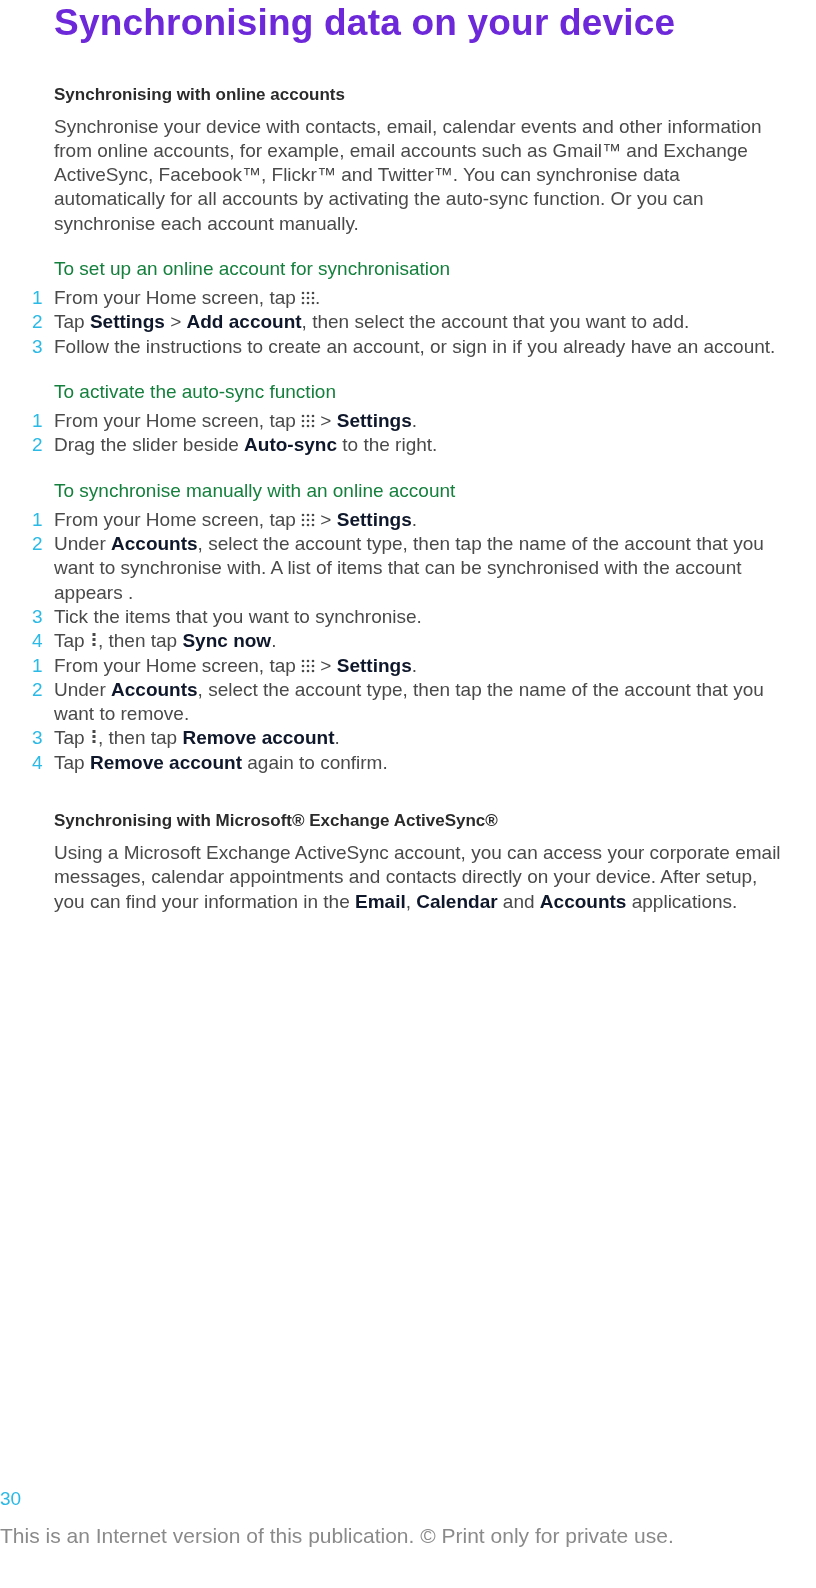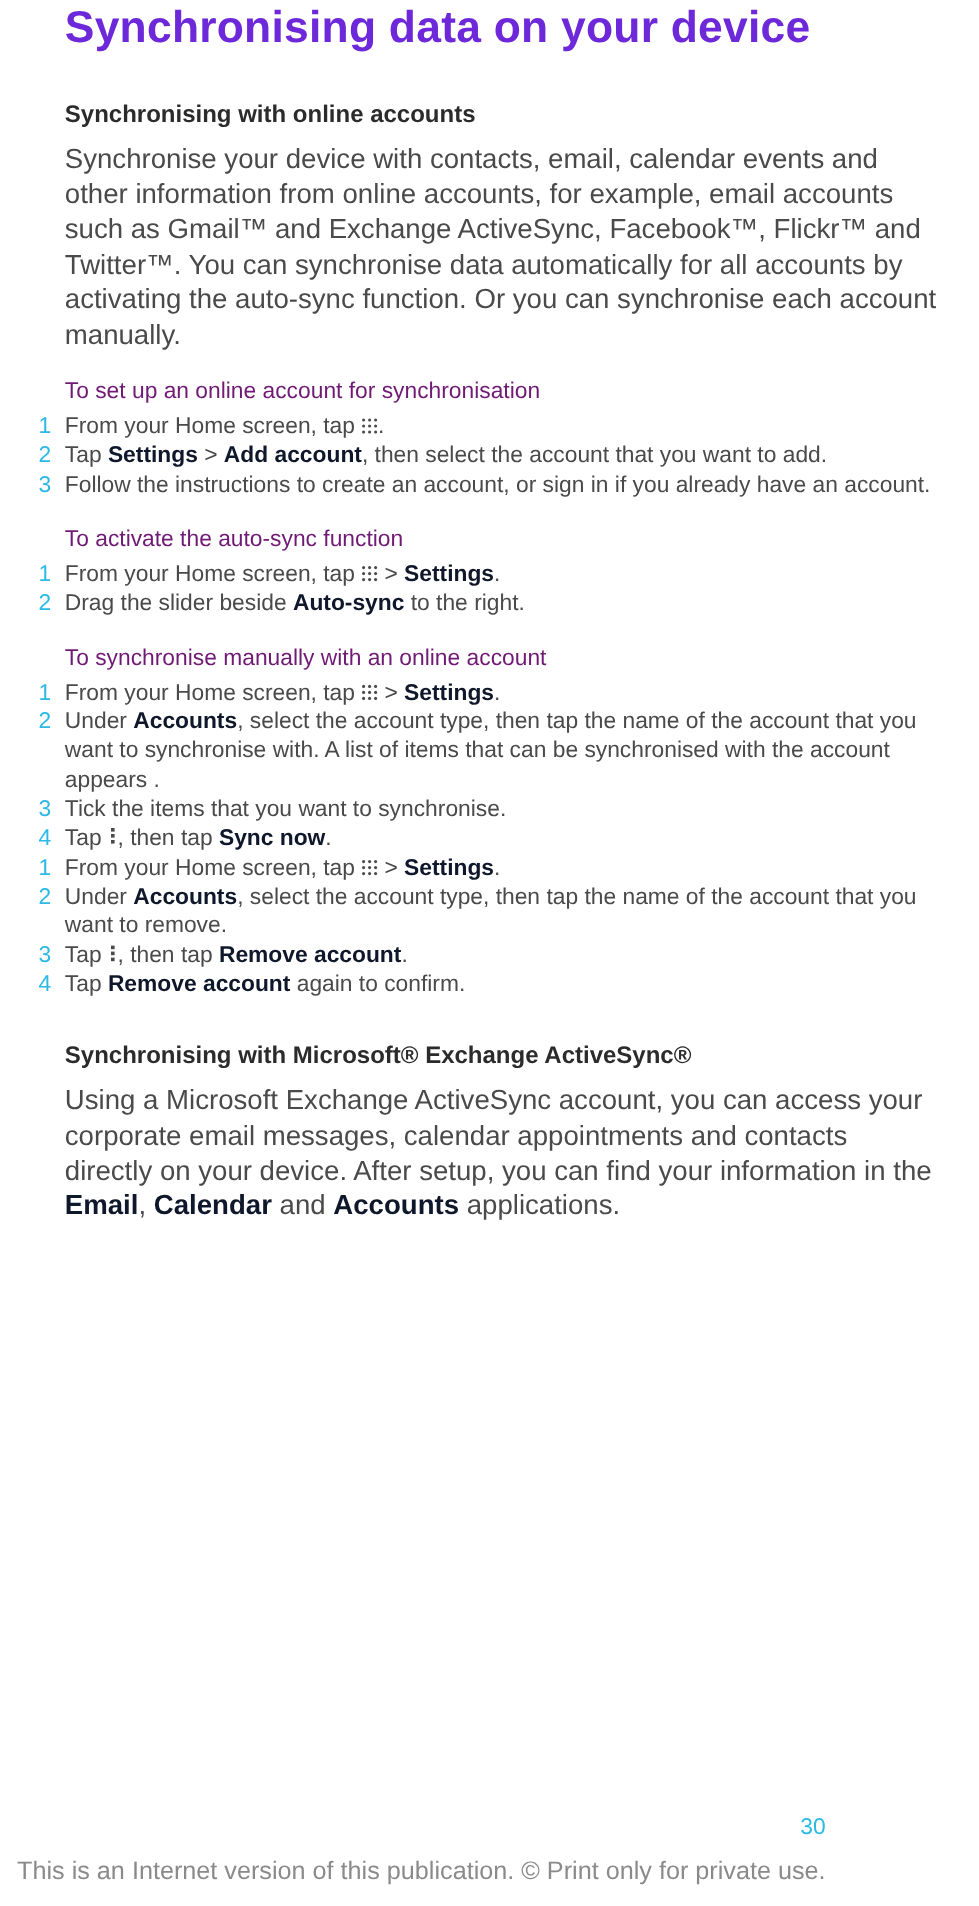--- a/index.html
+++ b/index.html
@@ -14,33 +14,33 @@
   .page-title {
     color: #6d28d9;
     font-size: 37px;
     font-weight: bold;
     line-height: 1.15;
     margin-top: 2px;
     letter-spacing: 0.2px;
   }
   .section-heading {
     color: #2b2b2b;
-    font-size: 20px;
+    font-size: 17px;
     font-weight: bold;
     margin-top: 40px;
     margin-bottom: 10px;
   }
   .section-heading.second { margin-top: 36px; }
   .para {
-    font-size: 23px;
+    font-size: 19px;
     line-height: 1.28;
     color: #4a4a4a;
   }
   .sub-heading {
-    color: #701a75;
+    color: #15803d;
     font-size: 19px;
     margin-top: 22px;
     margin-bottom: 6px;
   }
   .steps {
     font-size: 19px;
     line-height: 1.28;
   }
   .step {
     display: flex;
@@ -61,24 +61,24 @@
   .content {
     padding-left: 22px;
   }
   .icon-grid, .icon-menu {
     display: inline-block;
     vertical-align: -1px;
   }
   .icon-grid svg, .icon-menu svg { display: block; }
   .footer {
     position: absolute;
-    bottom: 16px;
+    bottom: 40px;
     left: 0;
     width: 688px;
-    text-align: right;
+    text-align: left;
   }
   .page-number {
     color: #2bb9e6;
     font-size: 19px;
     margin-bottom: 14px;
   }
   .footer-note {
     color: #8a8a8a;
     font-size: 21px;
   }

